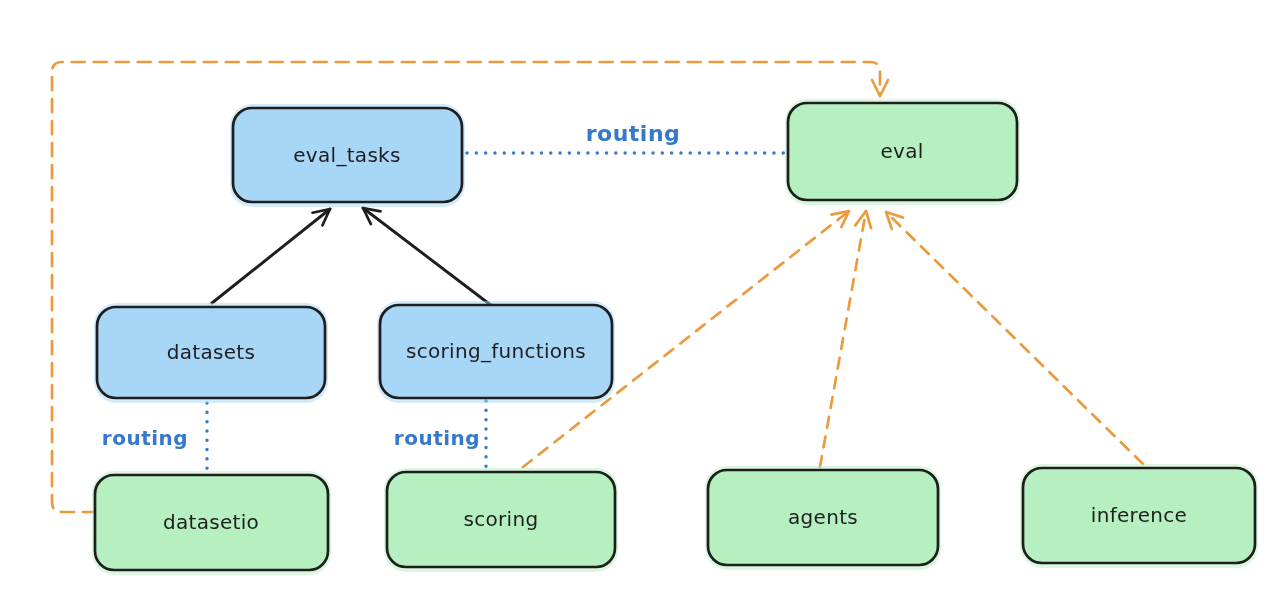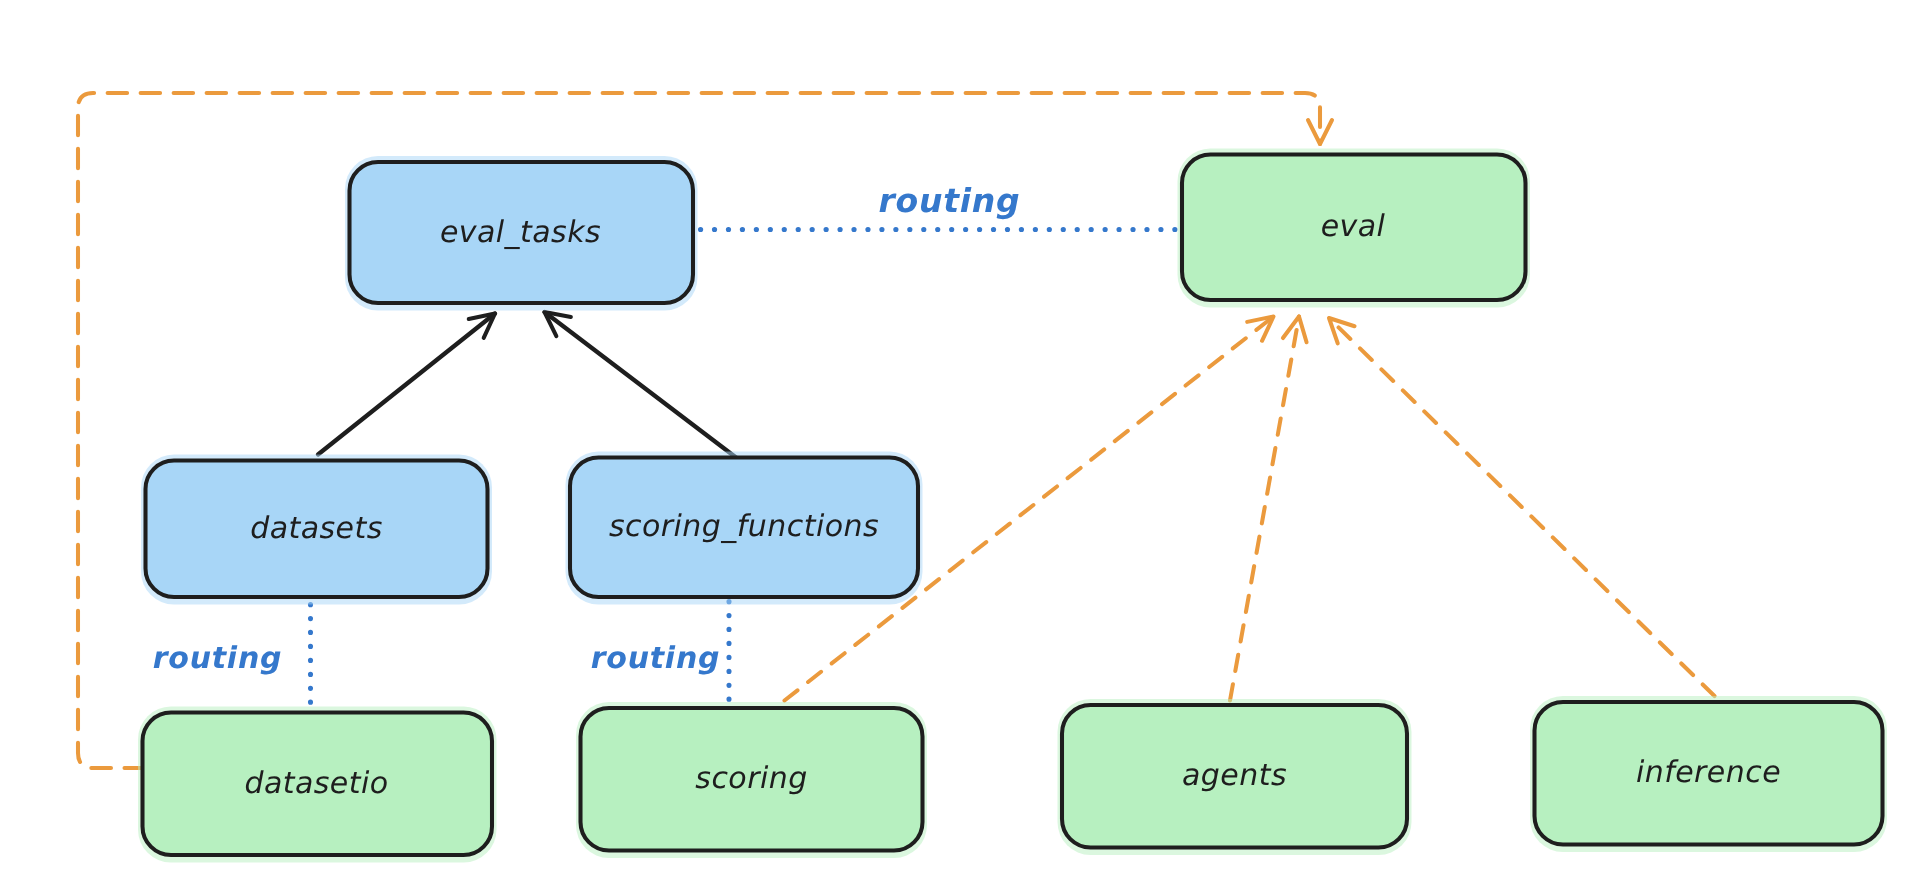--- a/index.html
+++ b/index.html
@@ -1,17 +1,17 @@
 <!DOCTYPE html>
 <html style="--background: #ffffff; --node_blue: #a8d6f7; --node_green: #b7f0c0; --node_border: #1e1e1e; --ink: #1e1e1e; --routing_blue: #3578cc; --arrow_orange: #eb9a3d;"><head>
 <meta charset="utf-8">
 <style>
   html,body{margin:0;padding:0;background:#ffffff;}
   .stage{position:relative;width:1280px;height:596px;background:var(--background,#fff);overflow:hidden;
-         font-family:"DejaVu Sans",sans-serif;font-style:italic;}
+         font-family:"DejaVu Sans",sans-serif;}
   svg{display:block;}
 
   .halo{stroke:none;opacity:.5;}
   .halo.blue{fill:var(--node_blue);}
   .halo.green{fill:var(--node_green);}
 
   .node{stroke:var(--node_border);stroke-width:2.7;}
   .node.blue{fill:var(--node_blue);}
   .node.green{fill:var(--node_green);}
 

